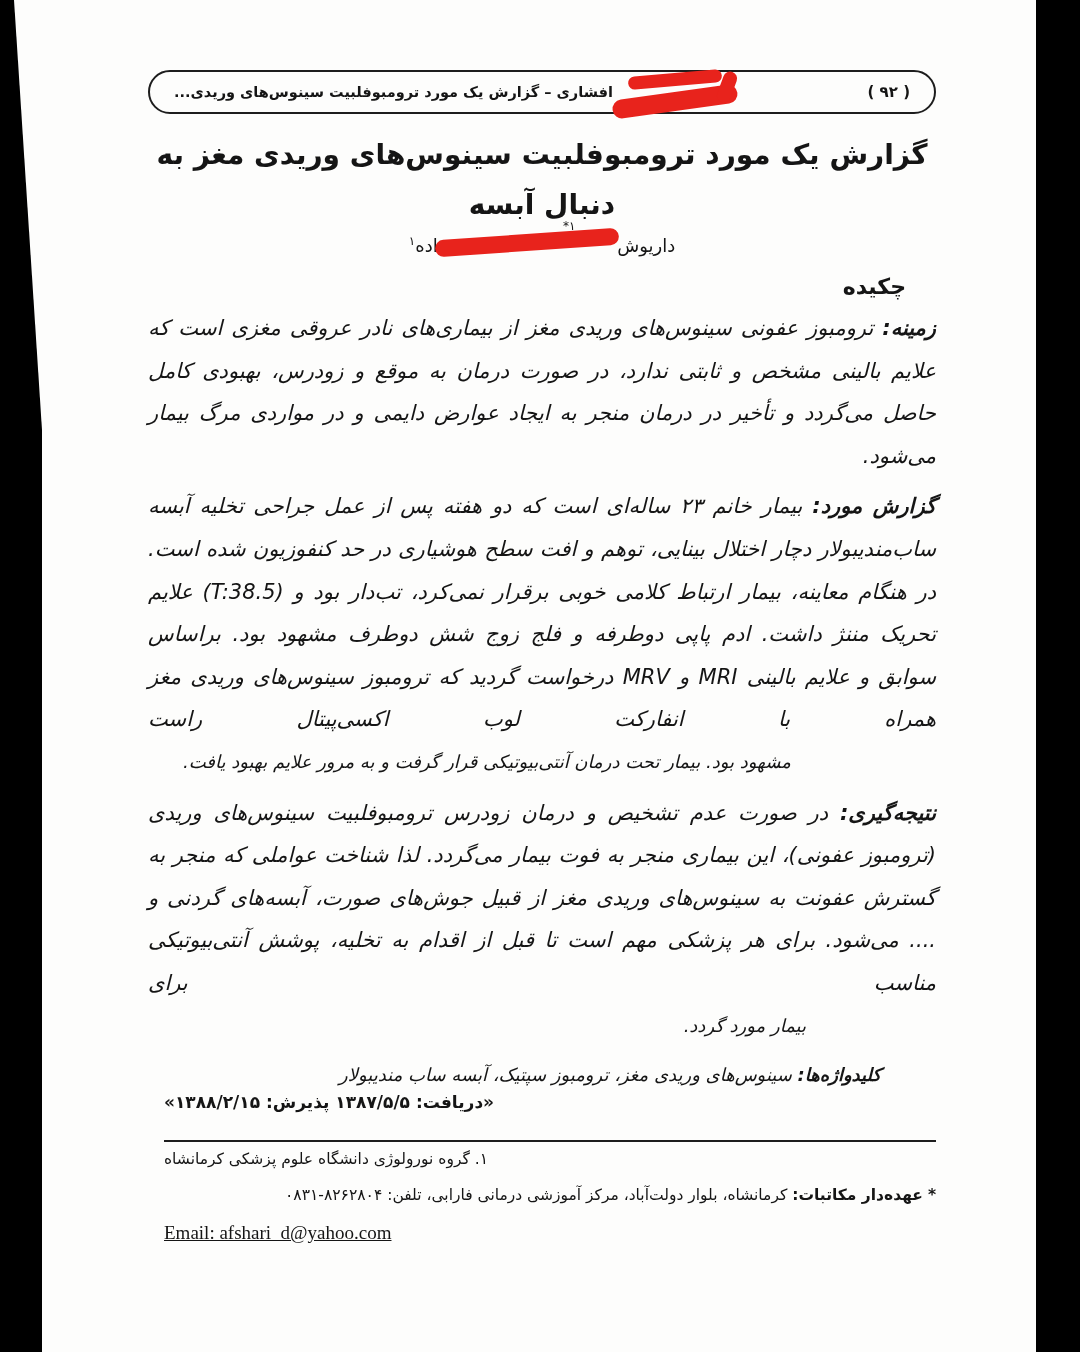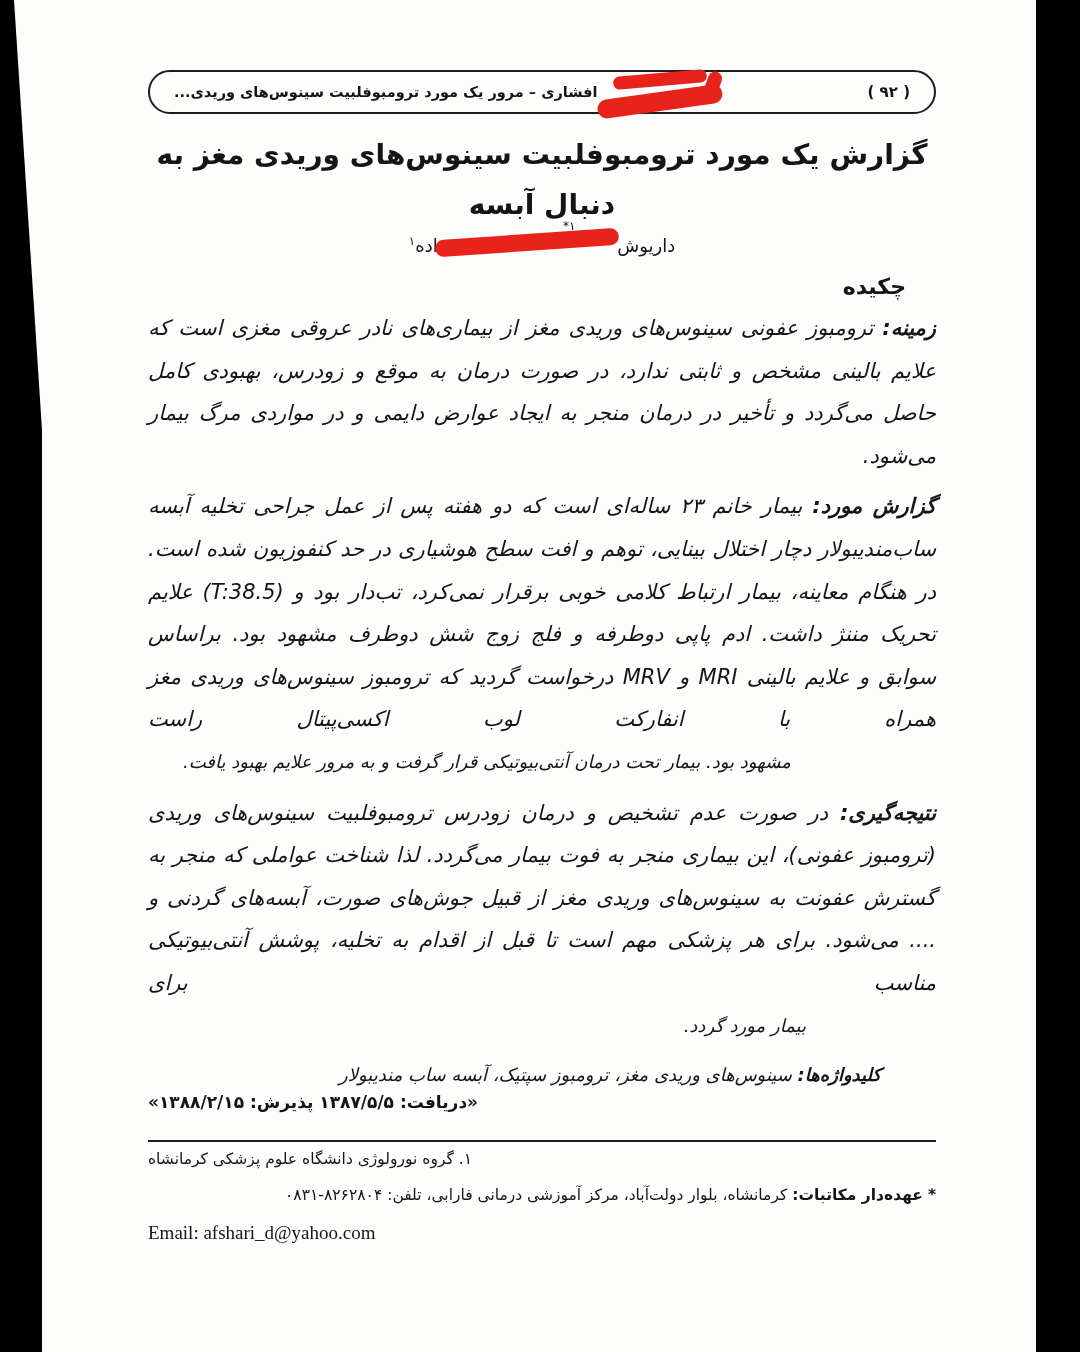--- a/index.html
+++ b/index.html
@@ -69,37 +69,37 @@
   .keywords{
     margin-top:13px;direction:rtl;text-align:right;padding-right:55px;
     font-size:18px;font-style:italic;line-height:30px;
   }
   .keywords b{font-style:italic;}
   .dates{top:1092px;direction:rtl;text-align:left;font-size:17px;font-weight:bold;}
   .fn-divider{top:1140px;height:0;border-top:2px solid #1d1d1d;}
   .fn1{top:1150px;direction:rtl;text-align:left;font-size:15.5px;}
   .fn2{top:1186px;direction:rtl;text-align:right;font-size:15.5px;}
   .fn2 b{font-size:15.5px;}
-  .email{top:1222px;direction:ltr;text-align:left;font-family:"Liberation Serif",serif;font-size:19px;}
+  .email{top:1222px;direction:ltr;text-align:left;font-family:"Liberation Serif",serif;font-size:19px;text-decoration:underline;}
   .dates,.fn-divider,.fn1,.fn2,.email{position:absolute;left:0;right:0;}
-  .bottom-wrap{position:absolute;left:106px;right:100px;top:0;height:1352px;pointer-events:none;}
+  .bottom-wrap{position:absolute;left:122px;right:100px;top:0;height:1352px;pointer-events:none;}
 </style>
 </head>
 <body>
 
 <div class="stage">
   <div class="page">
     <div class="wedge"></div>
     <div class="inner">
 
       <div class="header-box">
         <span class="page-num">( ۹۲ )</span>
         <span class="running-block">
           <span class="scribble scribble-header"><i class="s1"></i><i class="s2"></i><i class="s3"></i></span>
-          <span>افشاری – مرور یک مورد ترومبوفلبیت سینوس‌های وریدی...</span>
+          <span>افشاری – گزارش یک مورد ترومبوفلبیت سینوس‌های وریدی...</span>
         </span>
       </div>
 
       <h1 class="title">
         <span>گزارش یک مورد ترومبوفلبیت سینوس‌های وریدی مغز به دنبال آبسه</span><br>
       </h1>
 
       <div class="authors">
         <span>داریوش</span>
         <span class="redact-gap">

